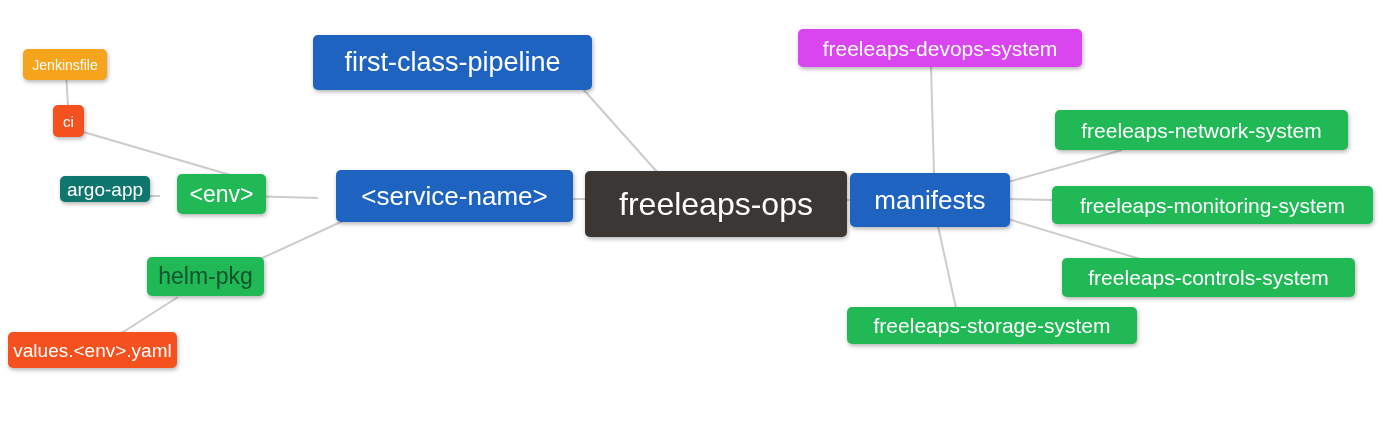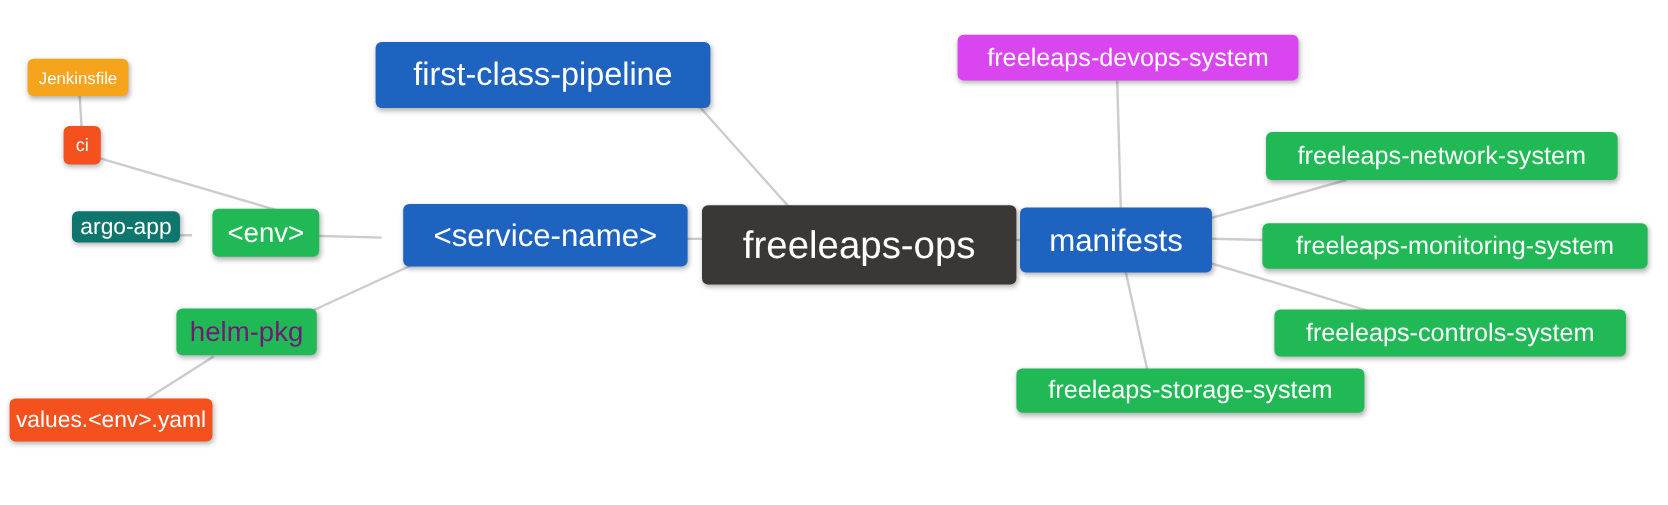--- a/index.html
+++ b/index.html
@@ -54,21 +54,21 @@
       <line x1="1008" y1="182" x2="1122" y2="150" stroke="#cccccc" stroke-width="2"></line>
       <line x1="1009" y1="199" x2="1053" y2="200" stroke="#cccccc" stroke-width="2"></line>
       <line x1="1008" y1="219" x2="1140" y2="259" stroke="#cccccc" stroke-width="2"></line>
       <line x1="938" y1="226" x2="956" y2="308" stroke="#cccccc" stroke-width="2"></line>
     </svg>
   <div id="node-layer">
       <div class="node" style="left: 23px; top: 25px; width: 84px; height: 31px; font-size: 14px; background: rgb(247, 164, 29); color: rgb(255, 255, 255); margin-top: 24px;">Jenkinsfile</div>
       <div class="node" style="left: 53px; top: 105px; width: 31px; height: 32px; font-size: 15px; background: rgb(244, 81, 30); color: rgb(255, 255, 255);">ci</div>
       <div class="node" style="left: 31px; top: 176px; width: 90px; height: 26px; font-size: 19px; background: #0f766e; color: rgb(255, 255, 255); margin-left: 29px;">argo-app</div>
       <div class="node" style="left: 157px; top: 174px; width: 89px; height: 40px; font-size: 23px; background: rgb(33, 185, 86); color: rgb(255, 255, 255); margin-left: 20px;">&lt;env&gt;</div>
-      <div class="node" style="left: 147px; top: 257px; width: 117px; height: 39px; font-size: 23px; background: rgb(33, 185, 86); color: #701a75;">helm-pkg</div>
+      <div class="node" style="left: 147px; top: 257px; width: 117px; height: 39px; font-size: 23px; background: rgb(33, 185, 86); color: #14532d;">helm-pkg</div>
       <div class="node" style="left: 8px; top: 332px; width: 169px; height: 36px; font-size: 19px; background: rgb(244, 81, 30); color: rgb(255, 255, 255);">values.&lt;env&gt;.yaml</div>
       <div class="node" style="left: 313px; top: 35px; width: 279px; height: 55px; font-size: 27px; background: rgb(30, 99, 192); color: rgb(255, 255, 255);">first-class-pipeline</div>
       <div class="node" style="left: 316px; top: 170px; width: 237px; height: 52px; font-size: 26px; background: rgb(30, 99, 192); color: rgb(255, 255, 255); margin-left: 20px;">&lt;service-name&gt;</div>
       <div class="node" style="left: 585px; top: 171px; width: 262px; height: 66px; font-size: 32px; background: rgb(59, 55, 52); color: rgb(255, 255, 255);">freeleaps-ops</div>
       <div class="node" style="left: 850px; top: 173px; width: 160px; height: 54px; font-size: 26px; background: rgb(30, 99, 192); color: rgb(255, 255, 255);">manifests</div>
       <div class="node" style="left: 798px; top: 29px; width: 284px; height: 38px; font-size: 21px; background: #d946ef; color: rgb(255, 255, 255);">freeleaps-devops-system</div>
       <div class="node" style="left: 1055px; top: 110px; width: 293px; height: 40px; font-size: 21px; background: rgb(33, 185, 86); color: rgb(255, 255, 255);">freeleaps-network-system</div>
       <div class="node" style="left: 1052px; top: 186px; width: 321px; height: 38px; font-size: 21px; background: rgb(33, 185, 86); color: rgb(255, 255, 255);">freeleaps-monitoring-system</div>
       <div class="node" style="left: 1062px; top: 258px; width: 293px; height: 39px; font-size: 21px; background: rgb(33, 185, 86); color: rgb(255, 255, 255);">freeleaps-controls-system</div>
       <div class="node" style="left: 815px; top: 307px; width: 290px; height: 37px; font-size: 21px; background: rgb(33, 185, 86); color: rgb(255, 255, 255); margin-left: 32px;">freeleaps-storage-system</div>

